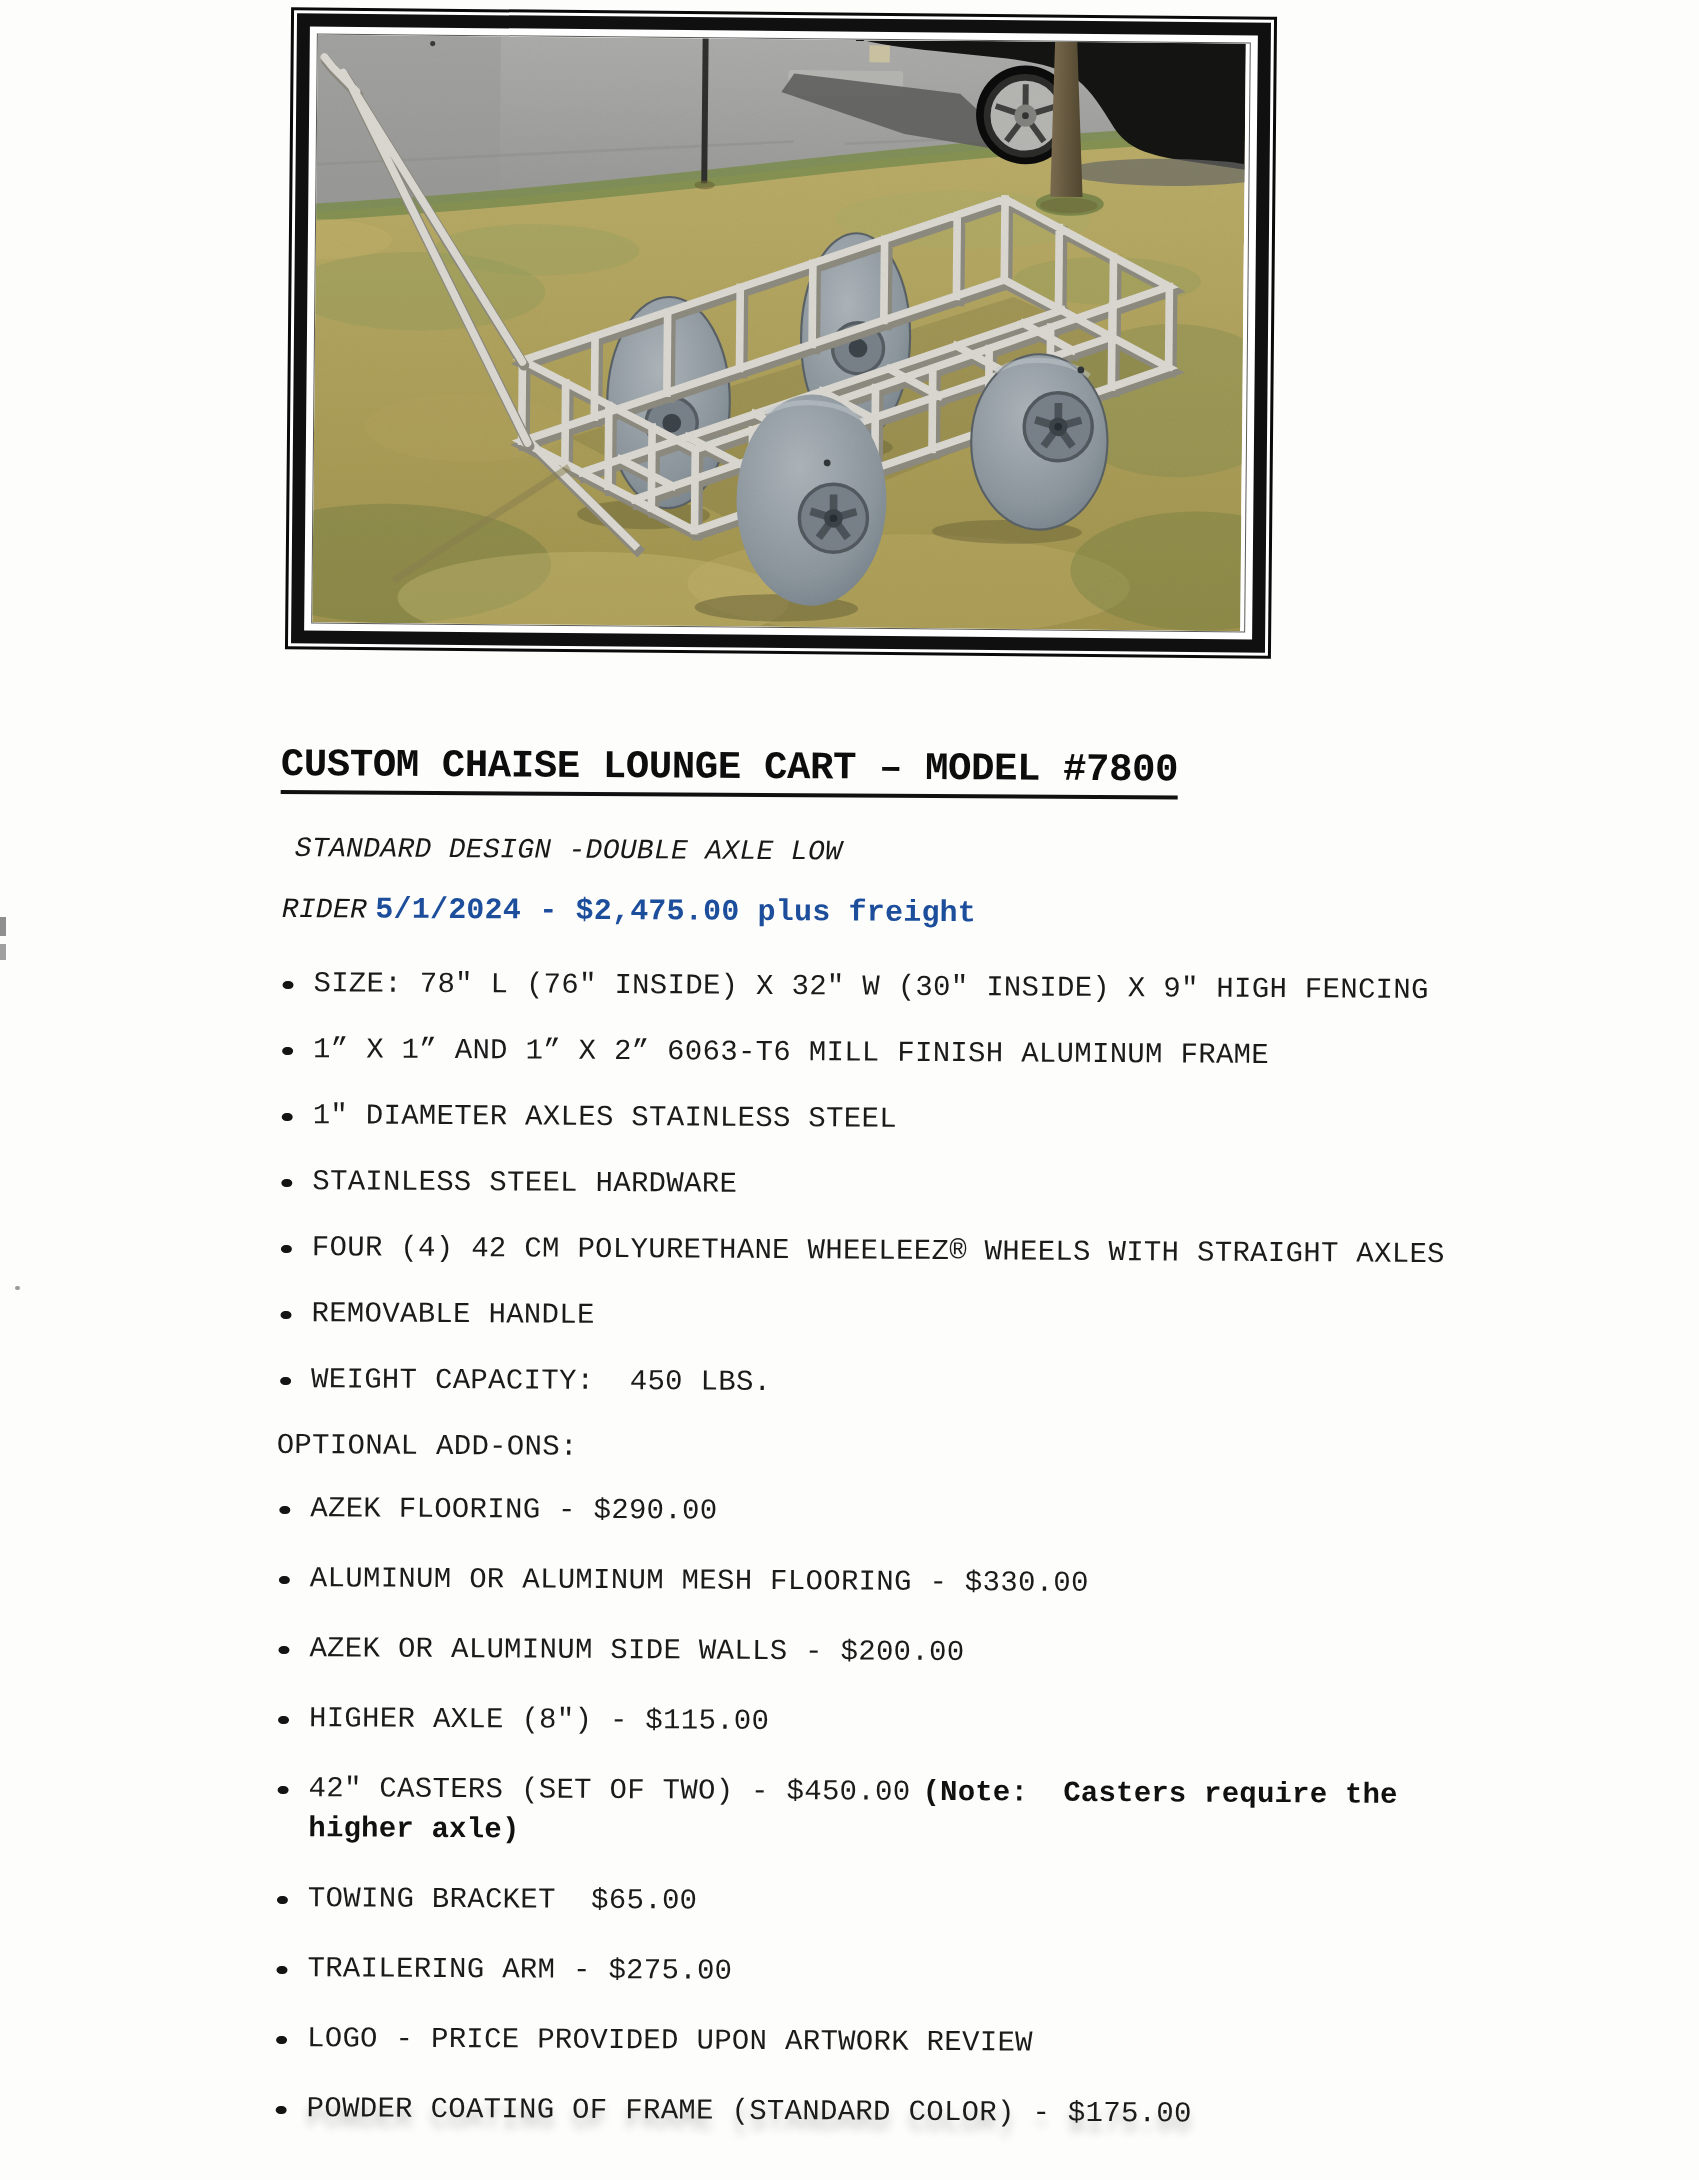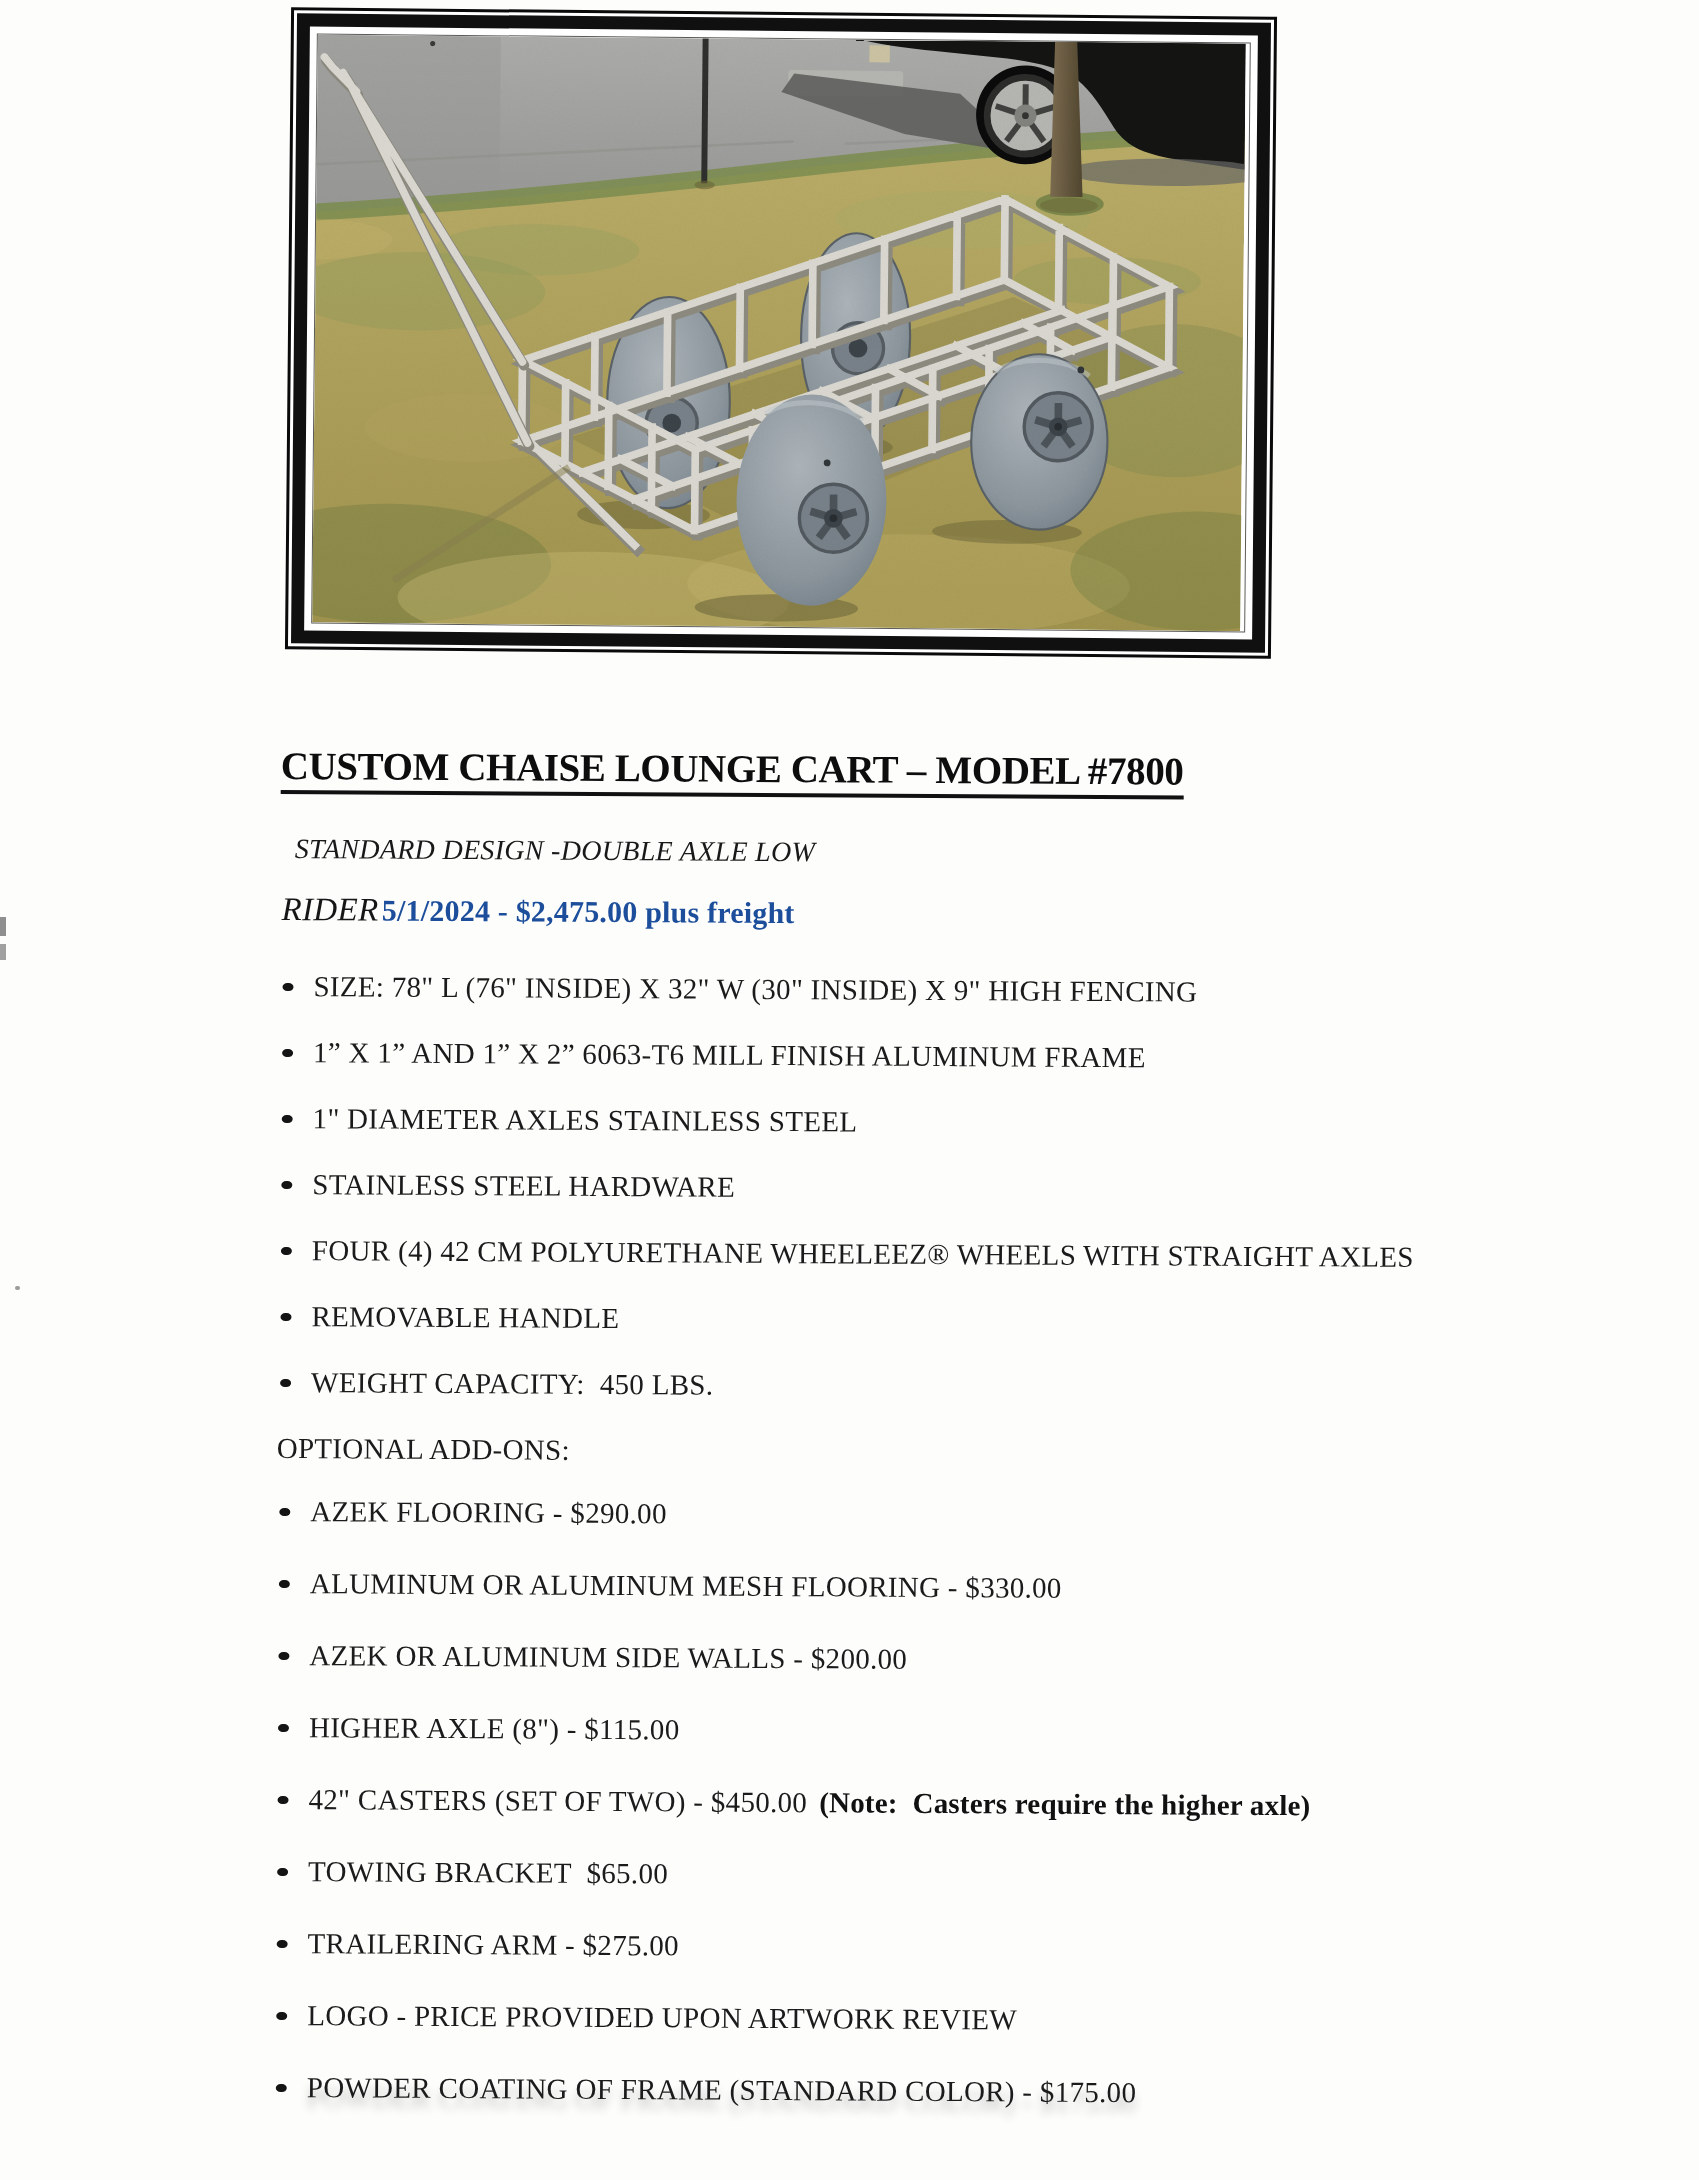--- a/index.html
+++ b/index.html
@@ -1,18 +1,18 @@
 <!DOCTYPE html>
 <html style="font-size:13.6px"><head>
 <meta charset="utf-8">
 <style>
   html,body{margin:0;padding:0;background:#ffffff;}
   .page{
     position:relative;width:1699px;height:2181px;background:#fdfdfc;overflow:hidden;
-    font-family:Liberation Serif, serif;color:#191919;
+    font-family:Liberation Mono, monospace;color:#191919;
   }
   
   .edge-mark{position:absolute;left:0;width:6px;background:#8f8f8f;}
   .edge-mark.m1{top:917px;height:19px;}
   .edge-mark.m2{top:944px;height:16px;background:#a0a0a0;}
   .edge-dot{position:absolute;left:15.3px;top:1286px;width:4.3px;height:4.3px;border-radius:50%;background:#9b9b9b;}
   
   .photo-frame{
     position:absolute;left:288px;top:12px;width:986px;margin:0;box-sizing:border-box;
     border:3.4px solid #0a0a0a;padding:3.4px;background:#ffffff;
@@ -20,21 +20,21 @@
   }
   .frame-mid{border:13.6px solid #101010;padding:6.8px;background:#ffffff;}
   .frame-inner{border:1.7px solid #5a5a58;font-size:0;line-height:0;}
   .frame-inner svg{display:block;}
   
   .doc{position:absolute;left:281px;top:744px;width:1218px;transform:rotate(0.35deg);transform-origin:0 0;}
   h1.title{margin:0 0 44px 0;font-size:39px;font-weight:bold;letter-spacing:-0.4px;color:#0d0d0d;line-height:1.12;}
   h1.title .u{border-bottom:4.3px solid #111;padding-bottom:3.4px;}
   .design{margin:0 0 25.6px 14.5px;font-size:28px;font-style:italic;letter-spacing:0.3px;line-height:34px;}
   .rider{margin:0 0 34px 1.7px;line-height:37px;}
-  .rider-label{font-size:33px;font-style:italic;color:#161616;letter-spacing:0.3px;}
+  .rider-label{font-size:28px;font-style:italic;color:#161616;letter-spacing:0.3px;}
   .rider-price{font-size:30px;font-weight:bold;color:#1d4e9b;letter-spacing:0.2px;}
   ul.blist{list-style:none;margin:0;padding:0 0 0 3.4px;}
   ul.blist li{display:flex;gap:20.4px;align-items:flex-start;margin-bottom:30px;line-height:36px;}
   .dot{flex:0 0 auto;width:10.2px;height:8.5px;border-radius:50%;background:#141414;margin-top:14.5px;}
   .li-text{font-size:29px;letter-spacing:0.3px;white-space:pre-wrap;color:#1b1b1b;}
   .note{font-size:29px;font-weight:bold;letter-spacing:0.2px;margin-left:12px;white-space:pre-wrap;color:#111;}
   .note:empty{display:none;}
   .addons-heading{margin:0 0 27px 0;font-size:29px;letter-spacing:0.3px;line-height:36px;color:#1b1b1b;}
   ul.addons li:last-child .li-text{text-shadow:0 10.2px 8.5px rgba(40,40,40,.28);}
 </style>

